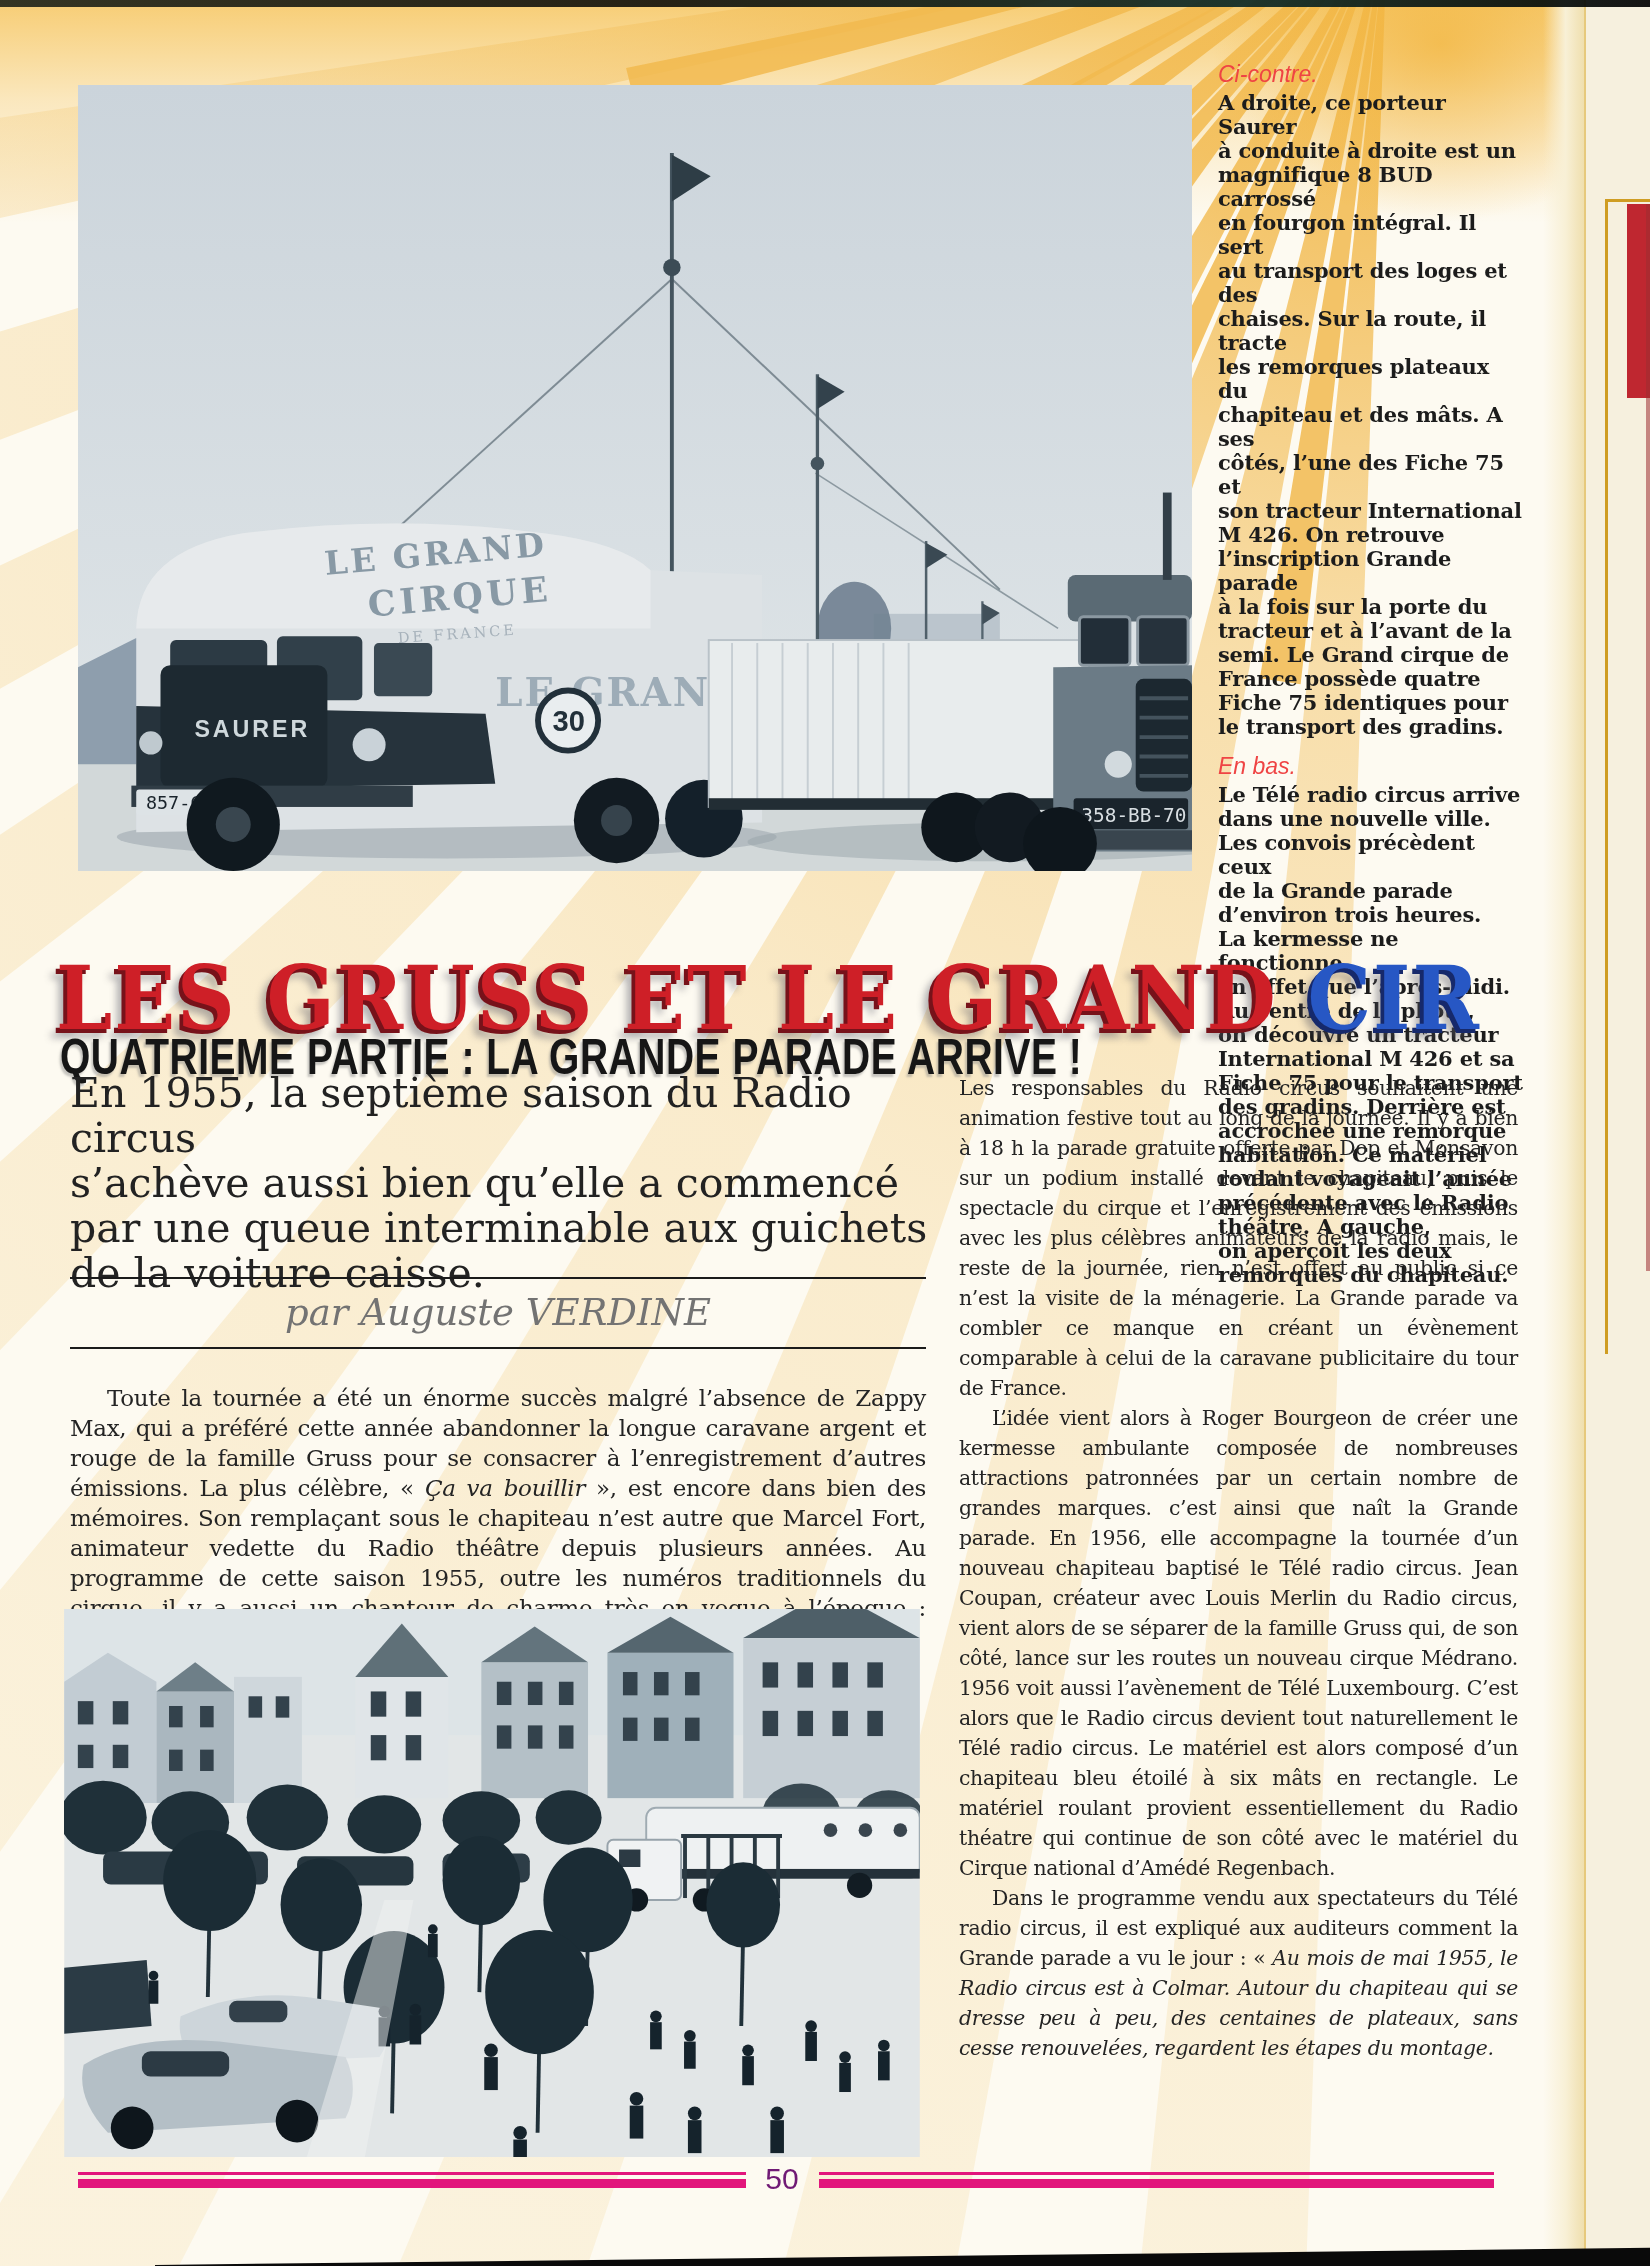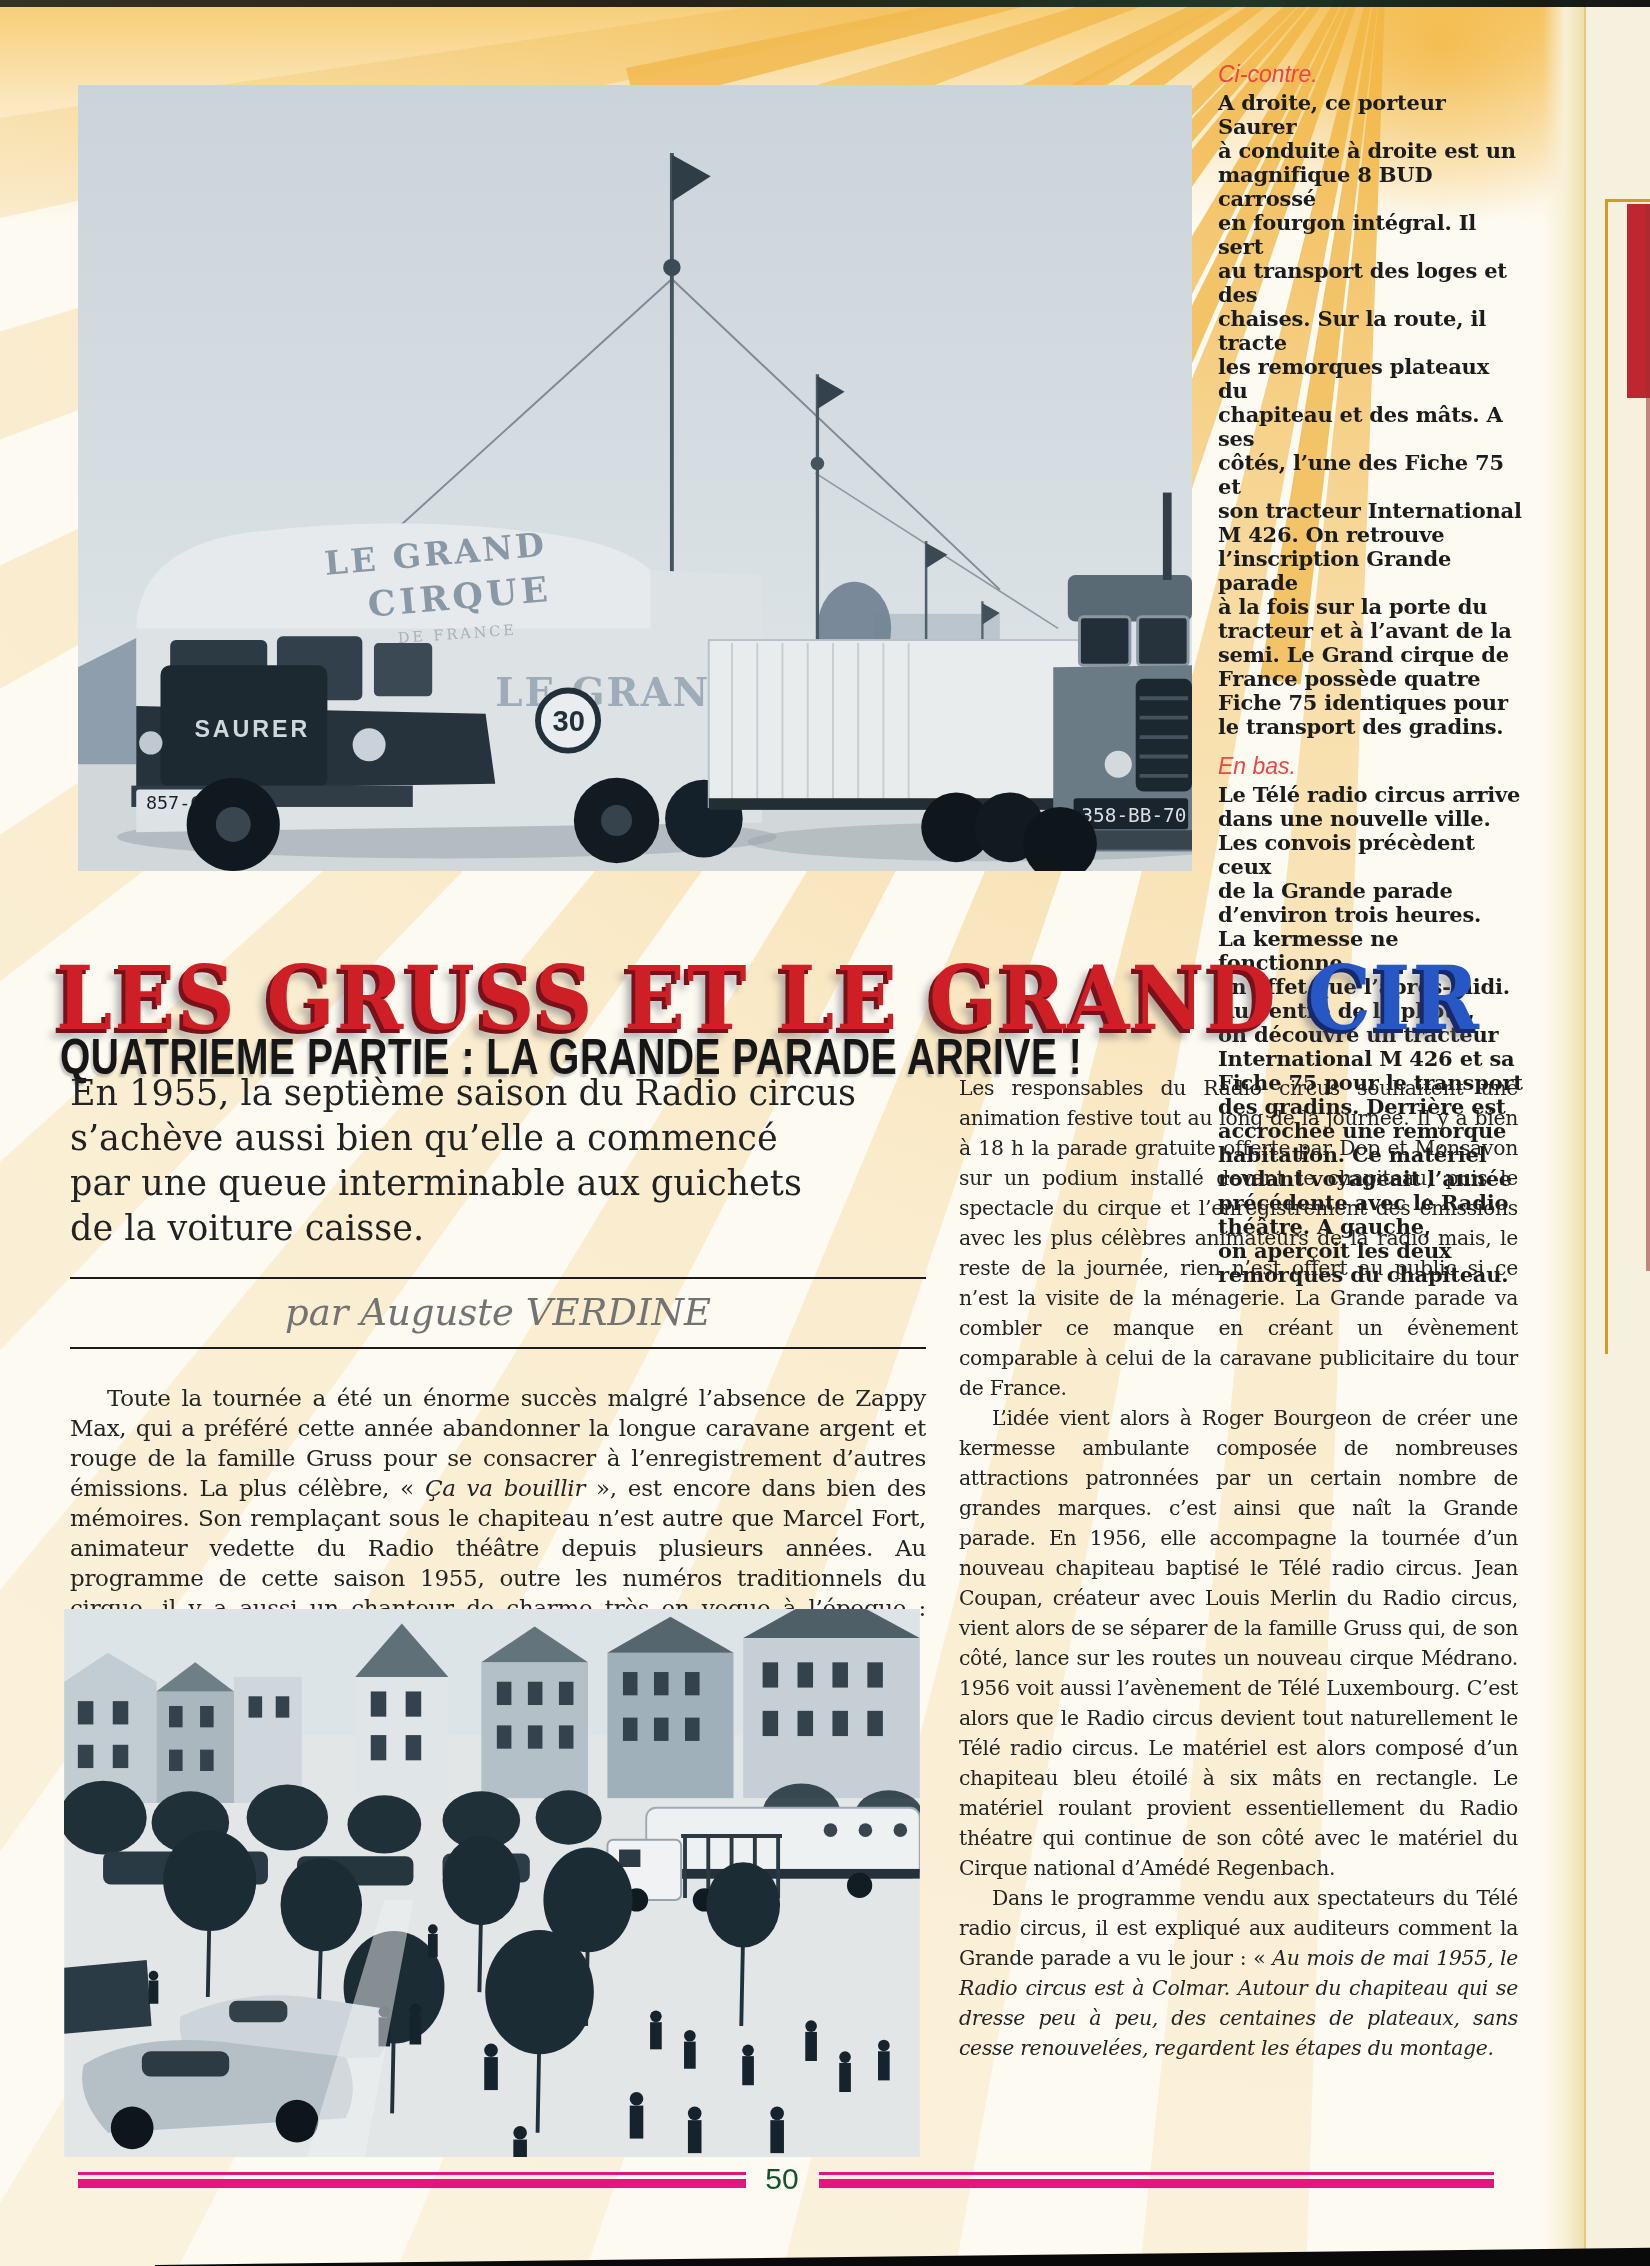--- a/index.html
+++ b/index.html
@@ -71,21 +71,21 @@
   .subtitle{
     position:absolute;left:60px;top:998px;width:1067px;
     font-family:"Liberation Sans",sans-serif;font-weight:700;font-size:39px;line-height:41px;
     color:#161616;letter-spacing:0.5px;white-space:nowrap;
     transform:scaleY(1.28);transform-origin:0 0;
     text-shadow:-1.9px 2.9px 1.9px rgba(130,130,130,.45);
   }
   
   .intro{
     position:absolute;left:70px;top:1071px;width:883px;
-    font-size:35px;line-height:45px;color:#222;white-space:pre-line;
+    font-size:41px;line-height:45px;color:#222;white-space:pre-line;
   }
   .byline-box{
     position:absolute;left:70px;top:1277px;width:856px;
     border-top:2.9px solid #1b1b1b;border-bottom:2.9px solid #1b1b1b;
     padding:11.6px 0 13.6px 0;box-sizing:border-box;text-align:center;
   }
   .byline{
     font-family:"DejaVu Serif",serif;font-style:italic;font-size:37px;color:#737373;
   }
   .left-para{
@@ -103,21 +103,21 @@
   .right-col p + p{text-indent:33px;}
   .it{font-style:italic;}
   
   .foot-line{position:absolute;background:#e2167c;}
   .fl-thin{height:2.9px;top:2172px;}
   .fl-thick{height:8.7px;top:2179px;}
   .fl-left{left:78px;width:668px;}
   .fl-right{left:819px;width:675px;}
   .page-num{
     position:absolute;left:747px;top:2162px;width:70px;text-align:center;
-    font-family:"Liberation Sans",sans-serif;font-size:30px;color:#14532d;
+    font-family:"Liberation Sans",sans-serif;font-size:30px;color:#701a75;
   }
 </style>
 </head>
 <body>
 
 <div class="page">
 
   <div class="topband"></div>
   <svg class="rays-svg" viewBox="0 0 1701 2336" preserveAspectRatio="none">
     <defs>

